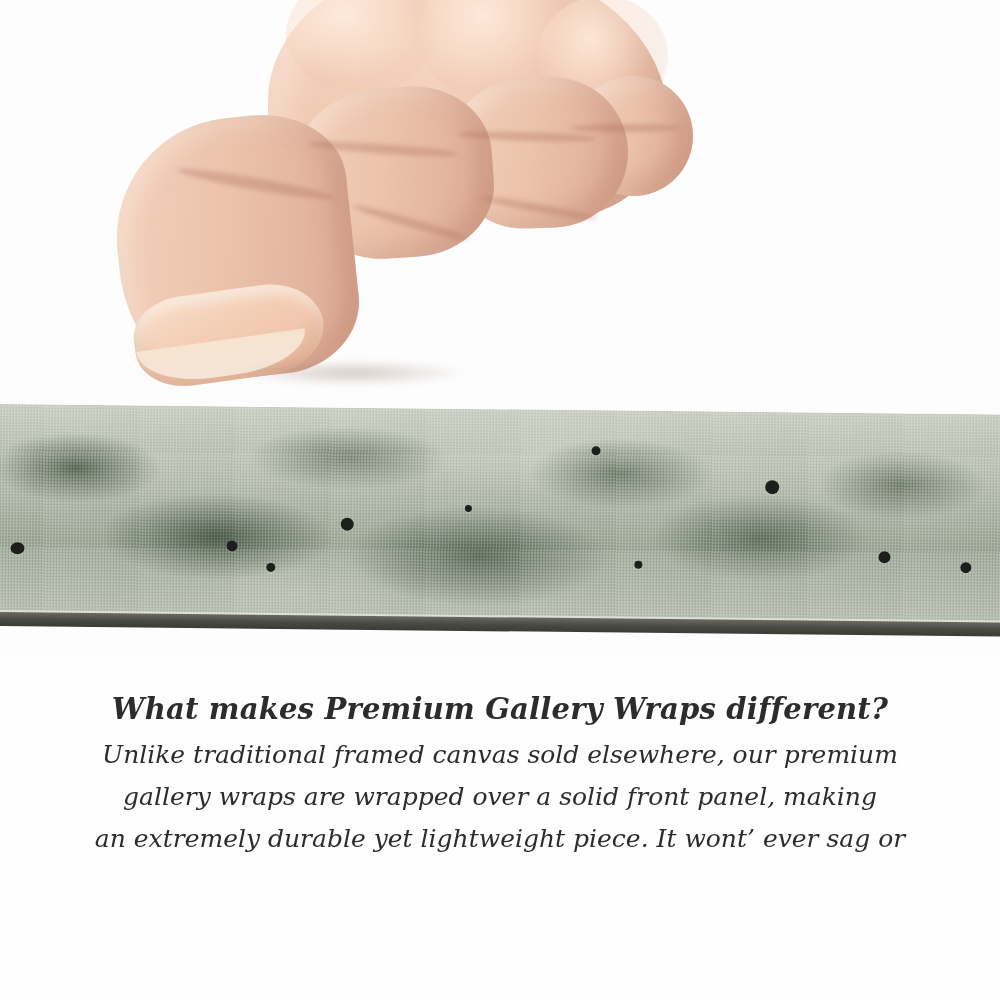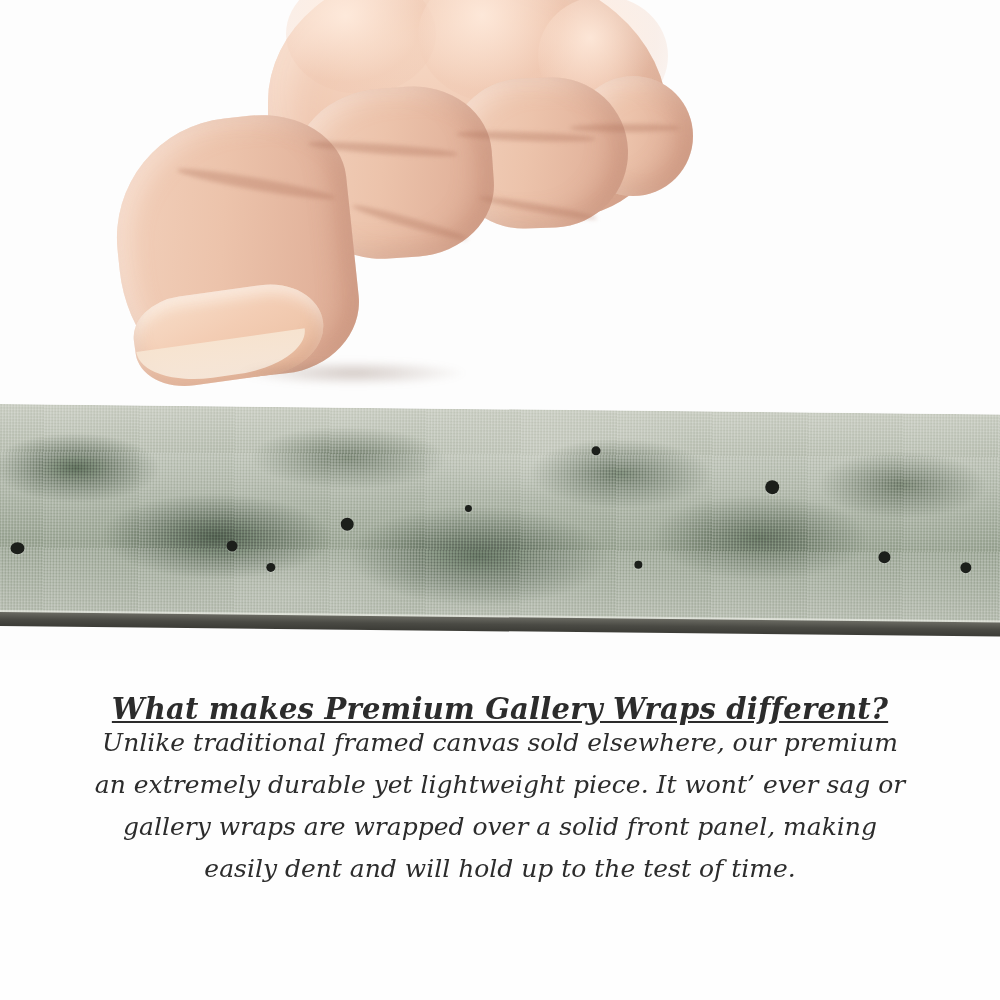--- a/index.html
+++ b/index.html
@@ -199,22 +199,21 @@
     width: 1000px;
     text-align: center;
     color: #2c2c2c;
     font-family: "DejaVu Serif", serif;
     font-style: italic;
   }
   .caption-title {
     font-size: 29px;
     font-weight: 700;
     letter-spacing: 0.2px;
-    margin-bottom: 0;
-    text-decoration: underline;
+    margin-bottom: 12px;
   }
   .caption-body p {
     margin: 0 0 9px 0;
     font-size: 25px;
     line-height: 1.32;
     font-weight: 400;
   }
 </style>
 </head>
 <body>
@@ -264,19 +263,18 @@
       <div class="wrap-edge-hi"></div>
       <div class="wrap-edge"></div>
     </div>
 
   </div>
 
   <div class="caption">
     <div class="caption-title">What makes Premium Gallery Wraps different?</div>
     <div class="caption-body">
       <p>Unlike traditional framed canvas sold elsewhere, our premium</p>
+      <p>gallery wraps are wrapped over a solid front panel, making</p>
       <p>an extremely durable yet lightweight piece. It wont’ ever sag or</p>
-      <p>gallery wraps are wrapped over a solid front panel, making</p>
-      <p>easily dent and will hold up to the test of time.</p>
     </div>
   </div>
 
 </div>
 
 </body></html>

